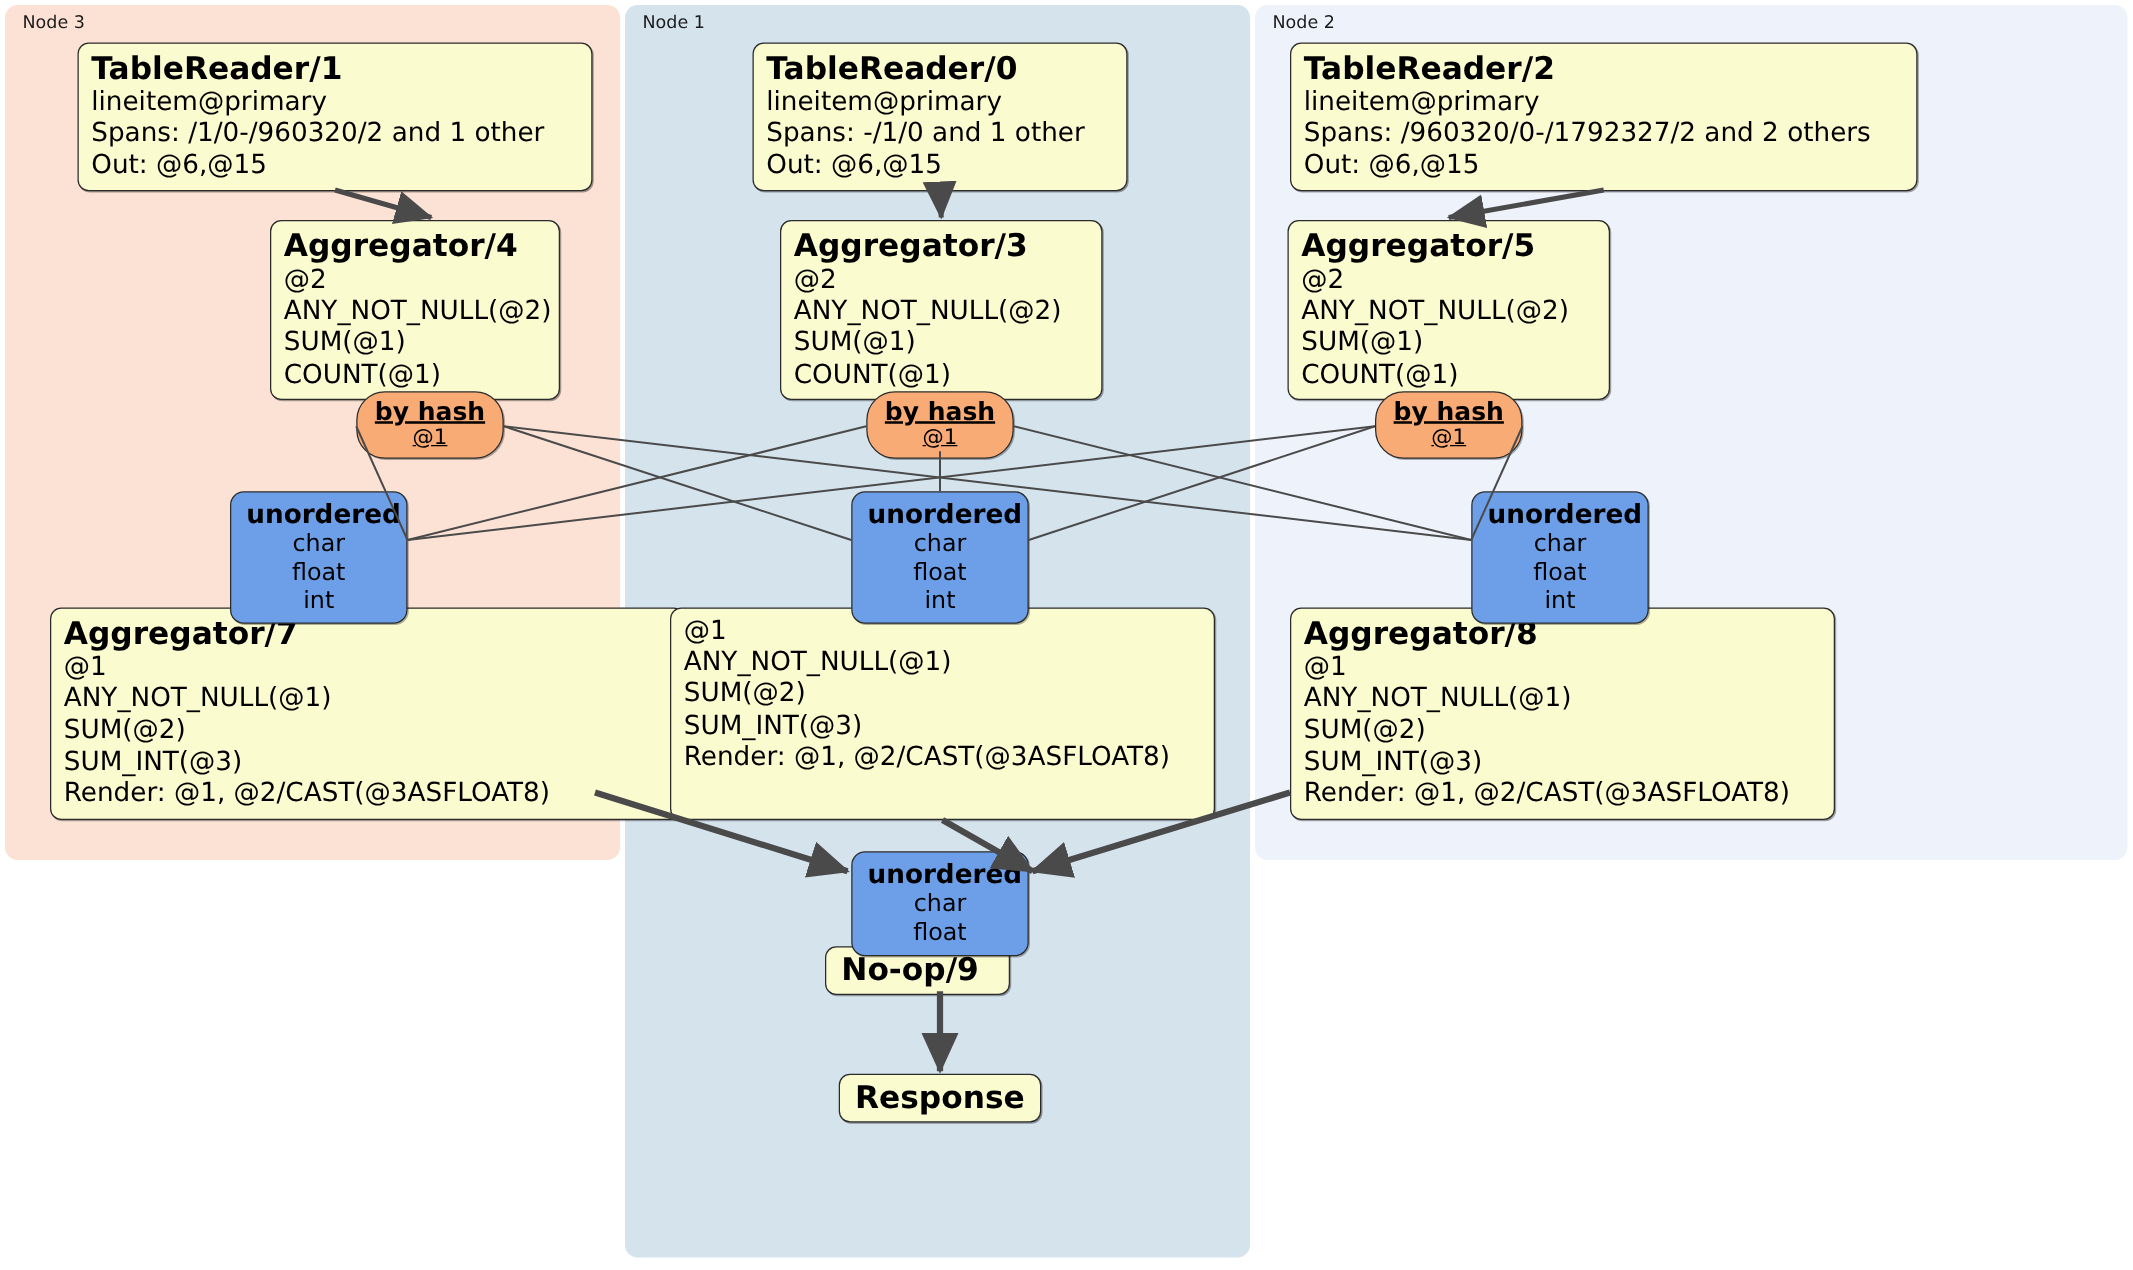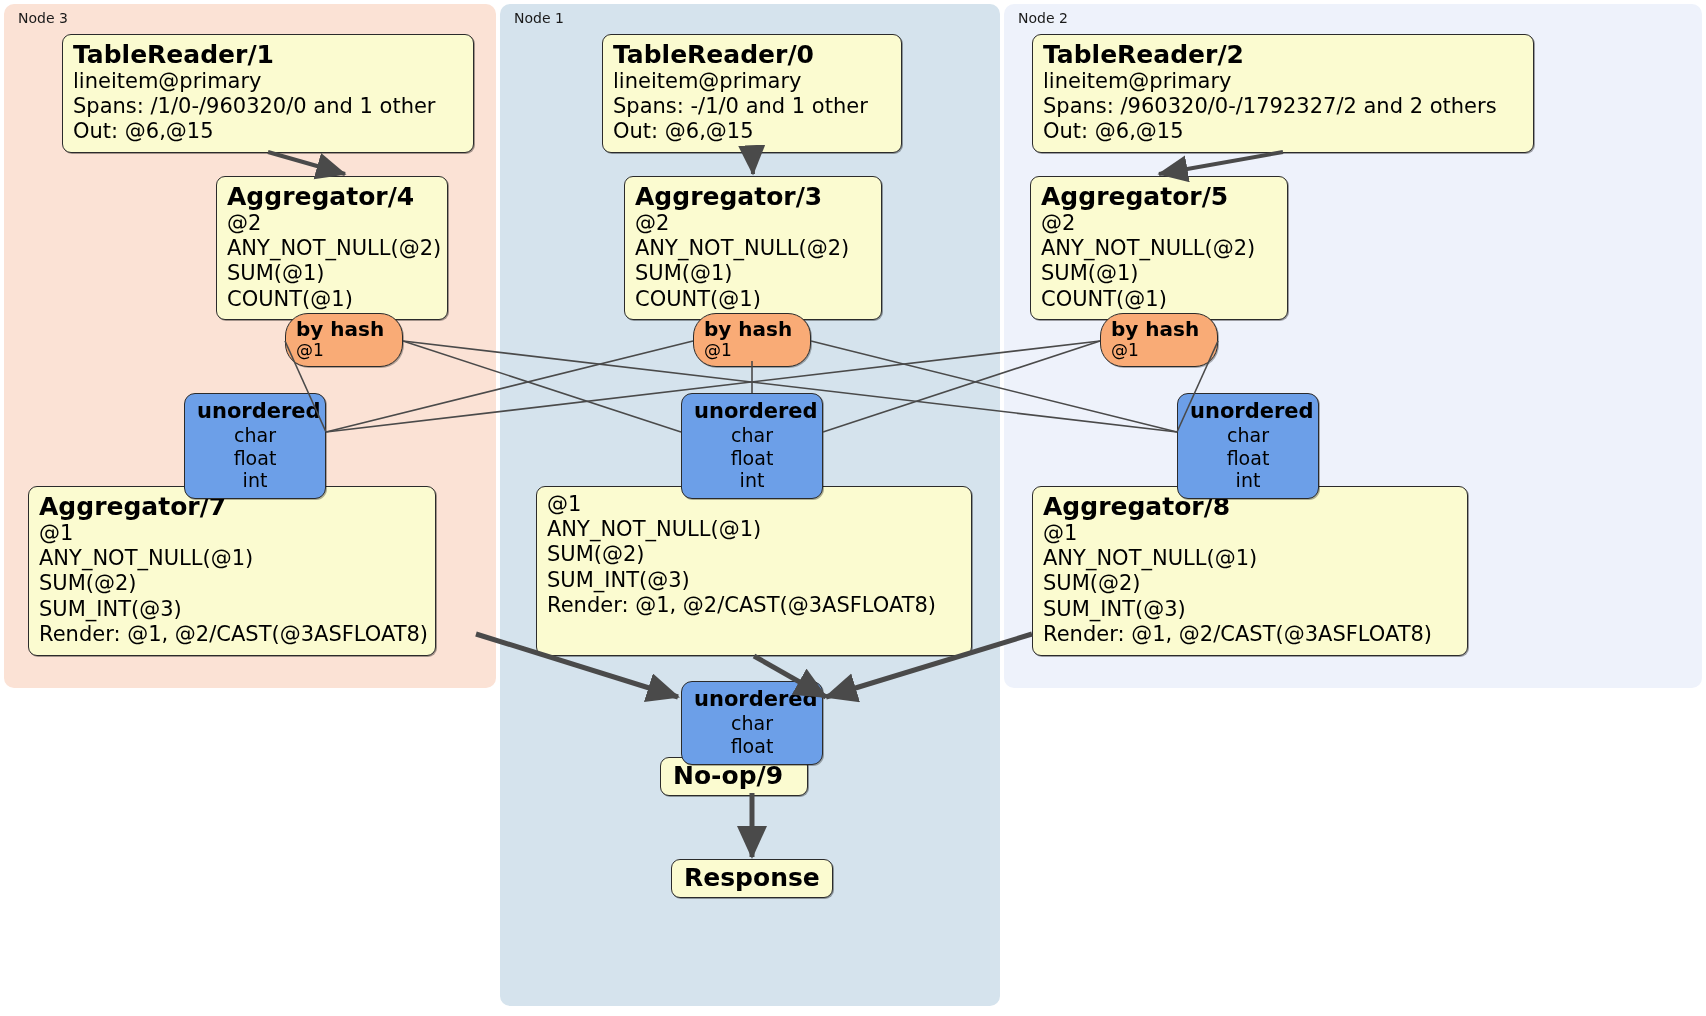--- a/index.html
+++ b/index.html
@@ -70,22 +70,24 @@
     padding: 3px 12px 5px 12px;
   }
 
   
   .router {
     position: absolute;
     box-sizing: border-box;
     background: #f9ab76;
     border: 1.6px solid #2b2b2b;
     border-radius: 23px;
+    text-align: center;
     padding: 4px 10px 5px 10px;
     box-shadow: 1px 1px 0 rgba(0,0,0,0.3);
+    text-decoration: underline;
   }
   .router .title {
     font-weight: bold;
     font-size: 20px;
     line-height: 1.15;
     color: #000;
     white-space: nowrap;
   }
   .router .detail {
     font-size: 17px;
@@ -171,21 +173,21 @@
         <line x1="754" y1="656" x2="826" y2="697" stroke="#4a4a4a" stroke-width="5" marker-end="url(#arrowThick)"></line>
         <line x1="1032" y1="634" x2="826" y2="697" stroke="#4a4a4a" stroke-width="5" marker-end="url(#arrowThick)"></line>
         <line x1="752" y1="793" x2="752" y2="857" stroke="#4a4a4a" stroke-width="5" marker-end="url(#arrowThick)"></line>
       </g>
   </svg>
 
   <div class="lay-box" id="proc-layer">
       <div class="proc" style="left: 62px; top: 34px; width: 412px; min-height: 118px;">
         <div class="title">TableReader/1</div>
         <div class="detail">lineitem@primary</div>
-        <div class="detail">Spans: /1/0-/960320/0 and 1 other</div>
+        <div class="detail">Spans: /1/0-/960320/2 and 1 other</div>
         <div class="detail">Out: @6,@15</div>
       </div>
       <div class="proc" style="left: 602px; top: 34px; width: 300px; min-height: 118px;">
         <div class="title">TableReader/0</div>
         <div class="detail">lineitem@primary</div>
         <div class="detail">Spans: -/1/0 and 1 other</div>
         <div class="detail">Out: @6,@15</div>
       </div>
       <div class="proc" style="left: 1032px; top: 34px; width: 502px; min-height: 118px;">
         <div class="title">TableReader/2</div>
@@ -207,21 +209,21 @@
         <div class="detail">SUM(@1)</div>
         <div class="detail">COUNT(@1)</div>
       </div>
       <div class="proc" style="left: 1030px; top: 176px; width: 258px; min-height: 142px;">
         <div class="title">Aggregator/5</div>
         <div class="detail">@2</div>
         <div class="detail">ANY_NOT_NULL(@2)</div>
         <div class="detail">SUM(@1)</div>
         <div class="detail">COUNT(@1)</div>
       </div>
-      <div class="proc" style="left: 28px; top: 486px; width: 408px; min-height: 170px;">
+      <div class="proc" style="left: 40px; top: 486px; width: 508px; min-height: 170px;">
         <div class="title">Aggregator/7</div>
         <div class="detail">@1</div>
         <div class="detail">ANY_NOT_NULL(@1)</div>
         <div class="detail">SUM(@2)</div>
         <div class="detail">SUM_INT(@3)</div>
         <div class="detail">Render: @1, @2/CAST(@3ASFLOAT8)</div>
       </div>
       <div class="proc" style="left: 536px; top: 486px; width: 436px; min-height: 170px;">
         <div class="detail">@1</div>
         <div class="detail">ANY_NOT_NULL(@1)</div>

